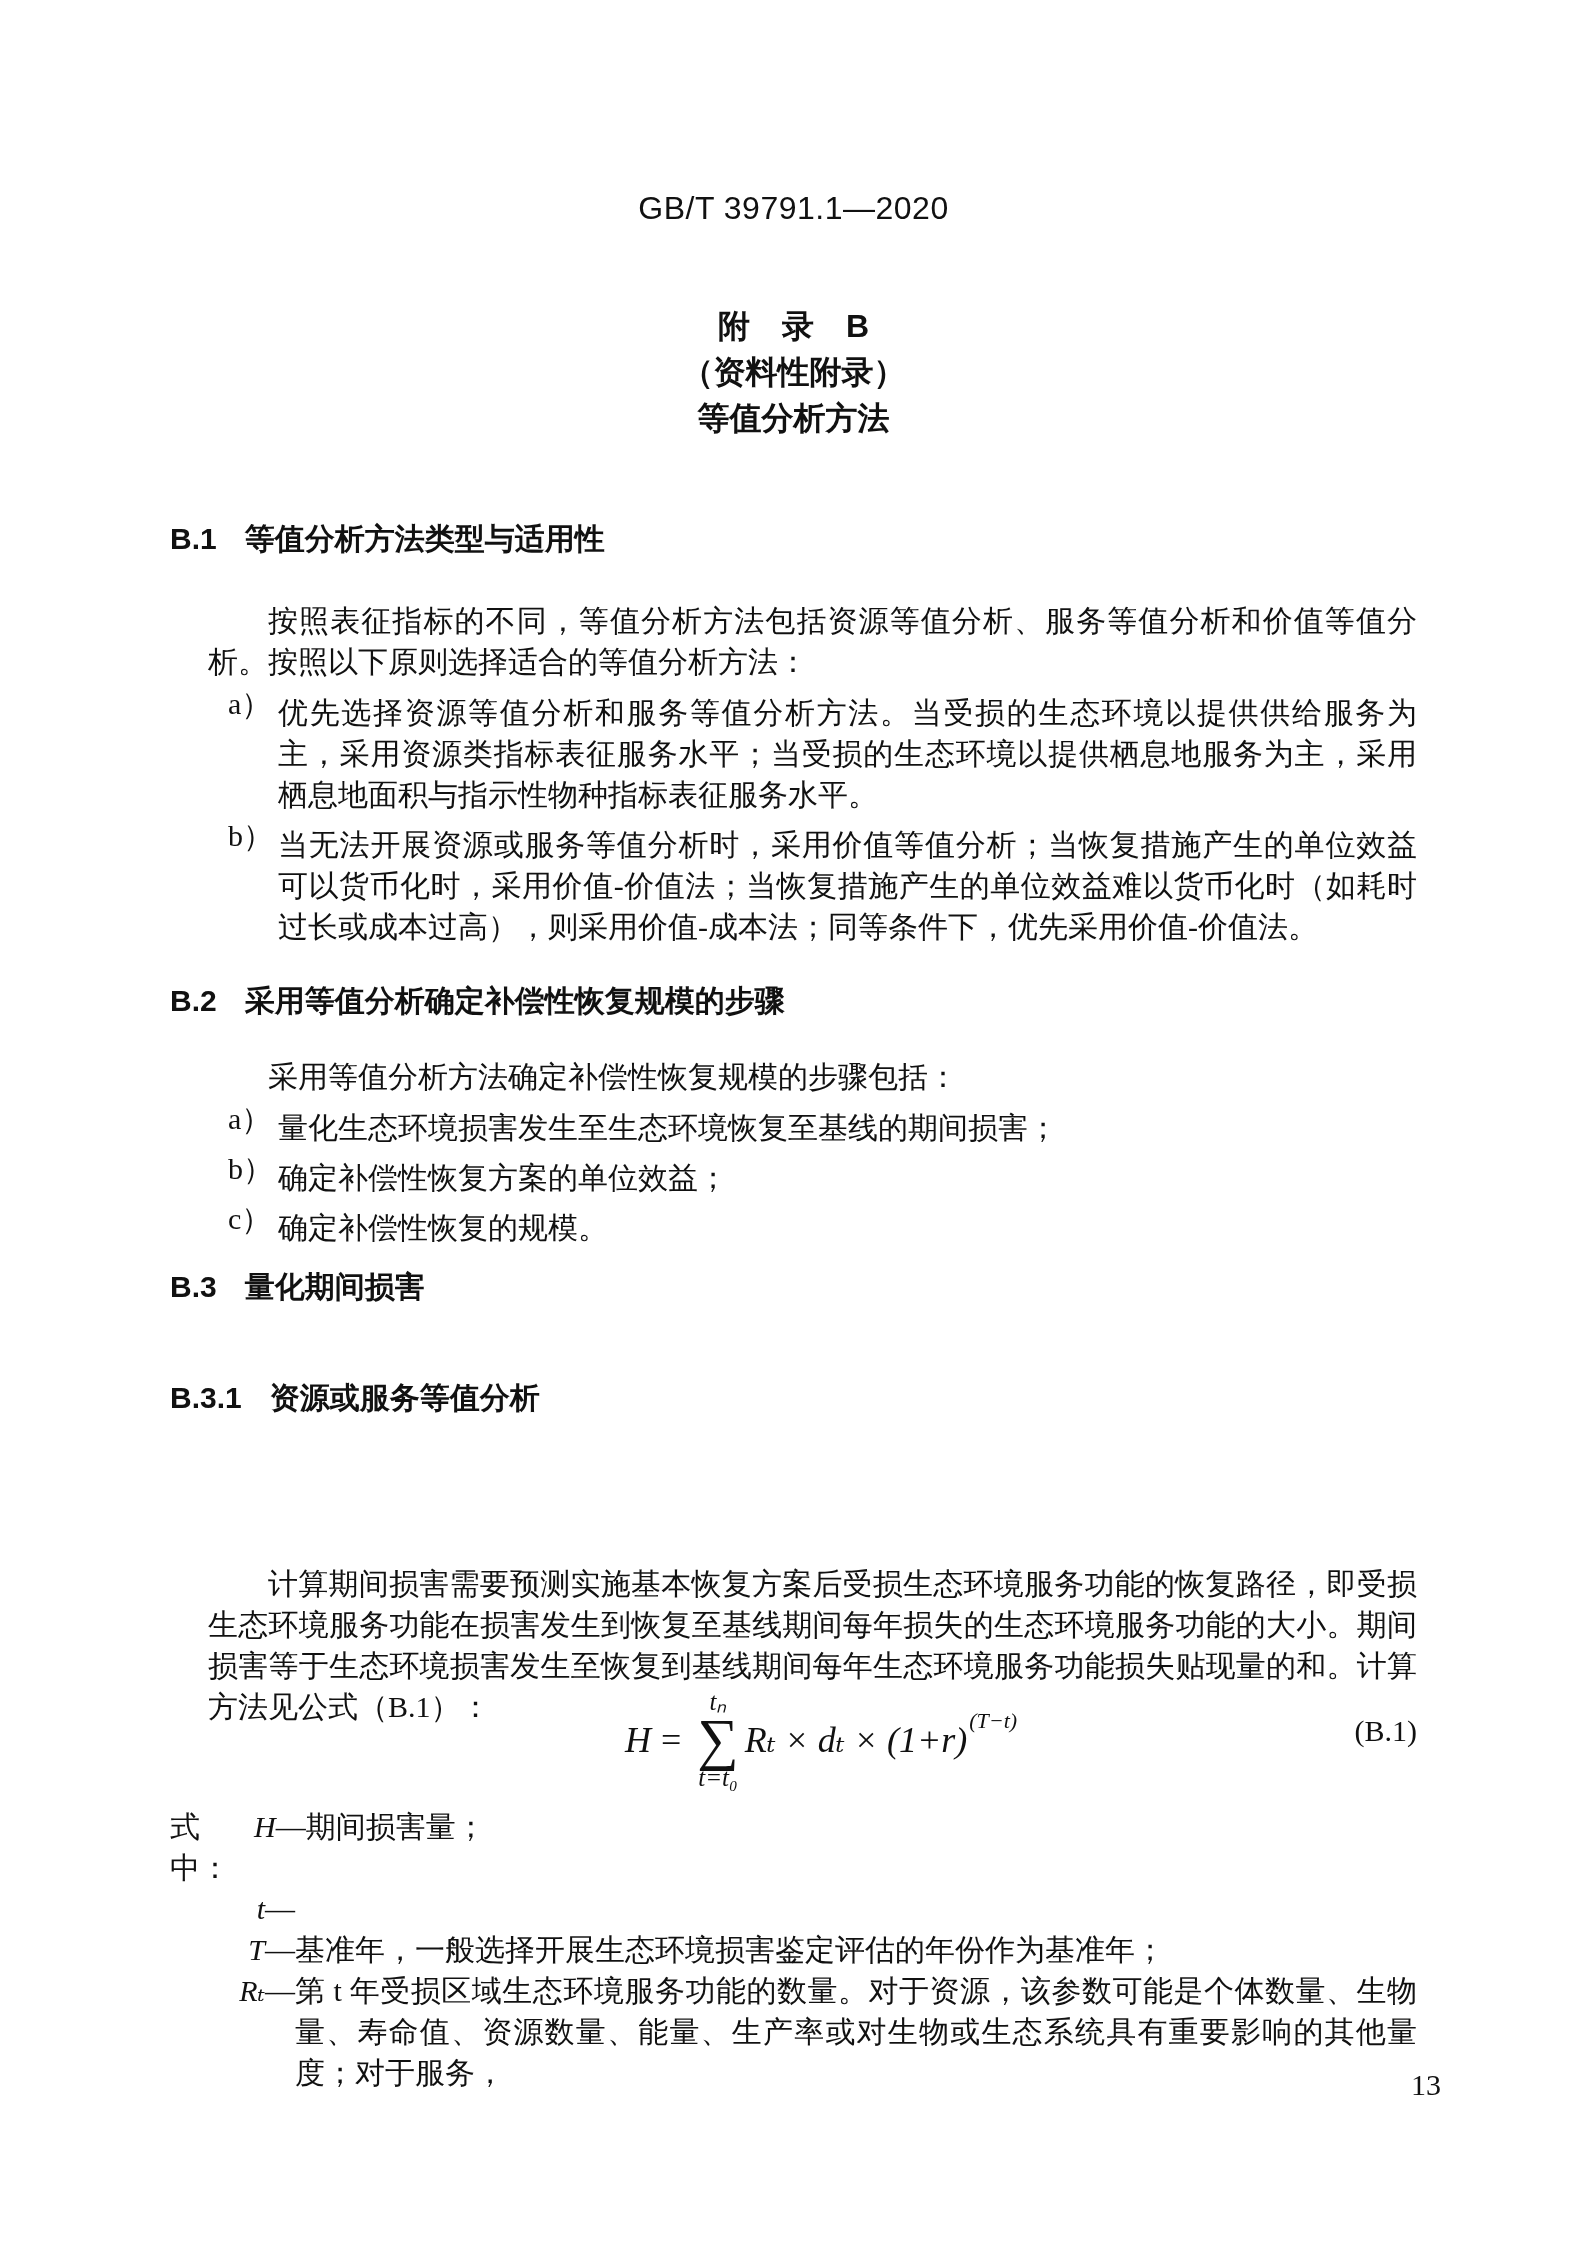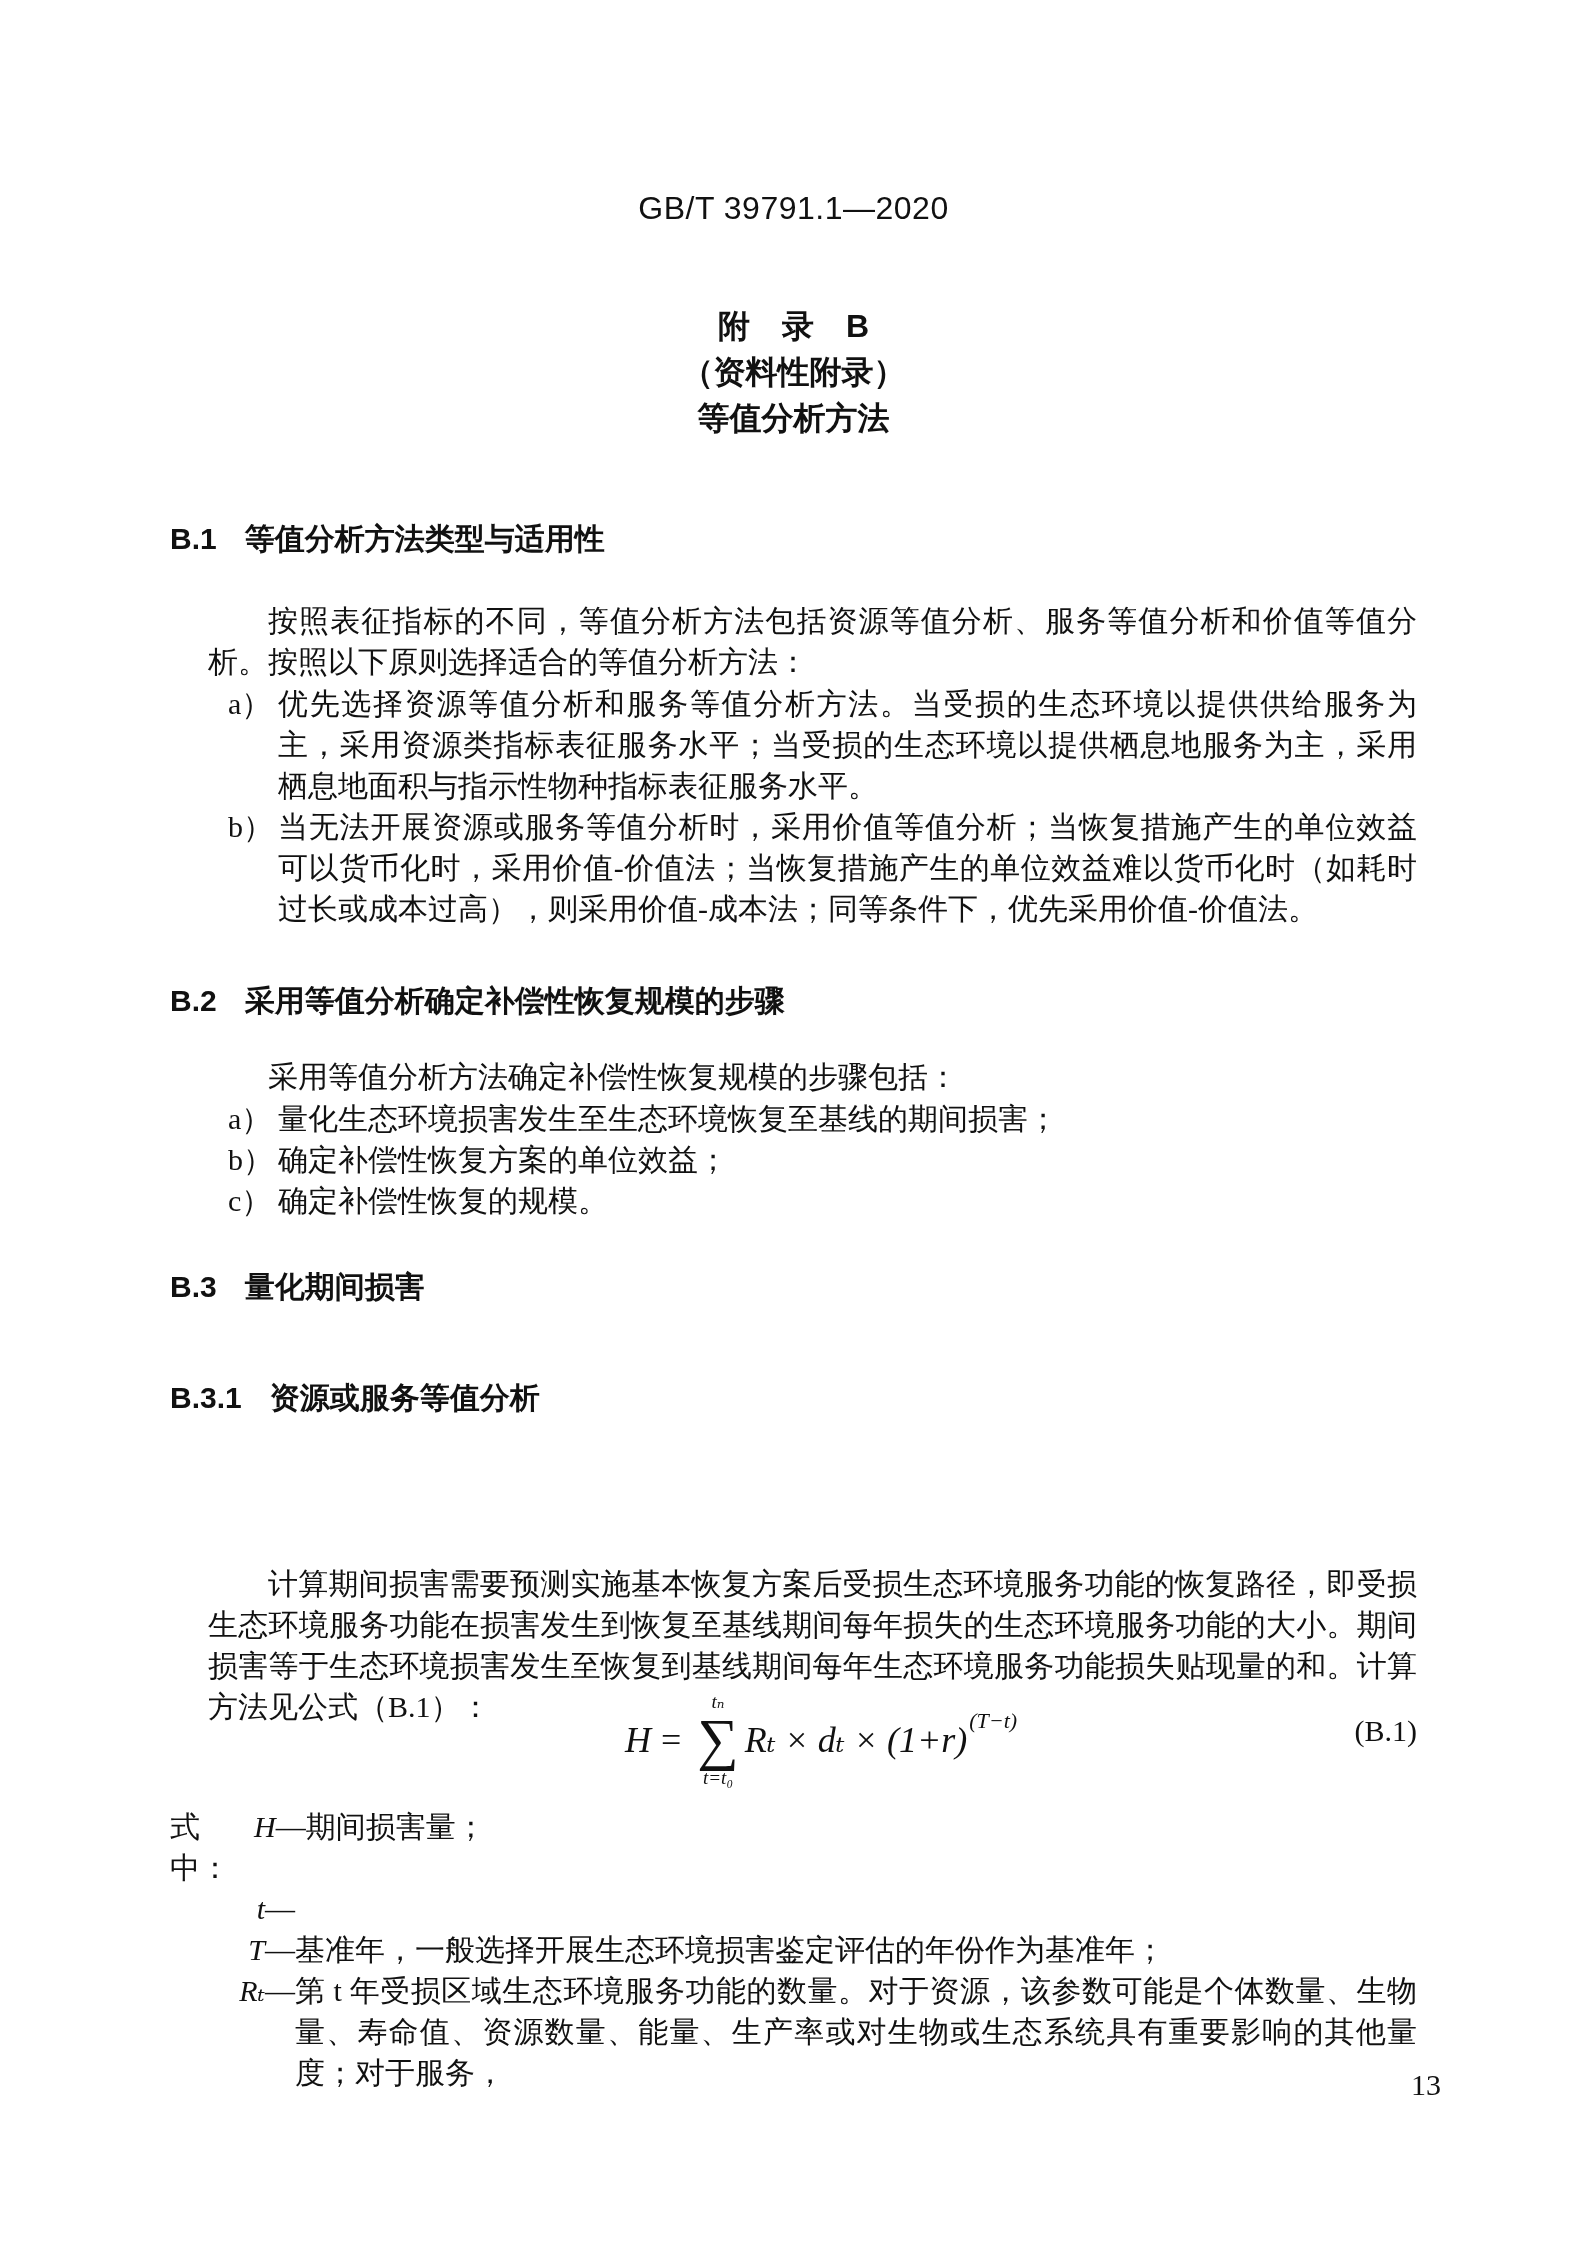--- a/index.html
+++ b/index.html
@@ -45,36 +45,36 @@
   
   .para{
     margin:0;
     text-align:justify;
   }
   .indent{text-indent:60px;margin-left:38px;}
 
   
   .list .li{display:flex;align-items:flex-start;padding-left:58px;}
   .li-label{flex:0 0 50px;}
-  .li-text{flex:1;text-align:justify;}
+  .li-text{flex:1;text-align:justify;margin-top:9px;}
 
   
   .formula-row{top:1692px;height:110px;}
   .formula{
     position:absolute;left:455px;top:0;
     display:flex;align-items:center;
     font-style:italic;
     font-size:36px;
   }
   .feq{font-style:normal;margin:0 10px;}
   .fsum{
     display:inline-flex;flex-direction:column;align-items:center;
     font-style:normal;margin:0 6px;line-height:1;
   }
-  .fsum-upper,.fsum-lower{font-style:italic;font-size:19px;line-height:20px;}
+  .fsum-upper,.fsum-lower{font-style:italic;font-size:25px;line-height:20px;font-family:Liberation Serif, serif;}
   .fsum-sigma{font-size:58px;line-height:56px;}
   .fbody{font-style:italic;}
   .fsup{
     font-style:italic;font-size:22px;
     position:relative;top:-20px;margin-left:2px;
   }
   .flabel{
     position:absolute;right:0;top:18px;
     font-style:normal;font-size:30px;
   }

